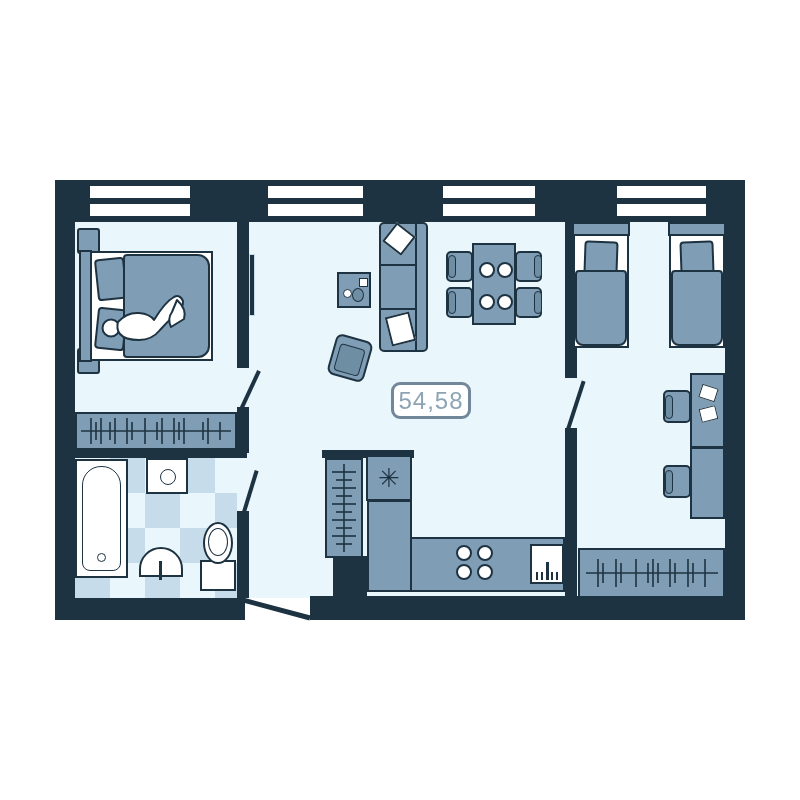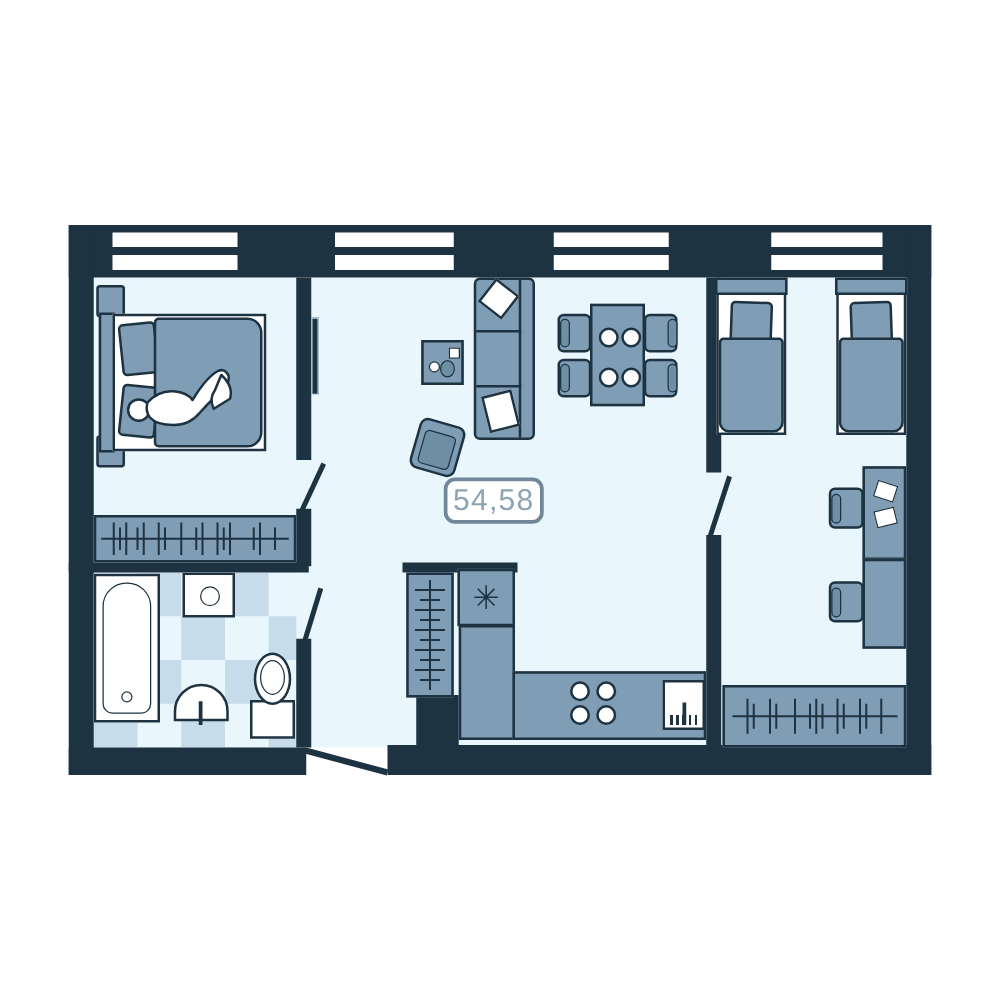--- a/index.html
+++ b/index.html
@@ -29,21 +29,21 @@
     background-image: conic-gradient(var(--tile,#c6dcea) 0 25%, var(--floor,#e9f6fc) 0 50%,
                                      var(--tile,#c6dcea) 0 75%, var(--floor,#e9f6fc) 0);
     background-size:70px 70px;
   }
   .area-label {
     border:3px solid var(--label-border,#72879a);
     border-radius:9px;
     background: var(--white,#ffffff);
     color: var(--label-text,#8da4b4);
     font-size:24px; letter-spacing:1px;
-    text-align:center; line-height:32px;
+    text-align:center; line-height:32px;margin-left:36px;
   }
   .fridge-sym {
     width:100%; height:100%; display:flex; align-items:center; justify-content:center;
     color: var(--wall,#1e3342); font-size:26px; line-height:1;
   }
 </style>
 </head>
 <body>
 
 <div class="f" style="left:0;top:0;width:800px;height:800px;">

